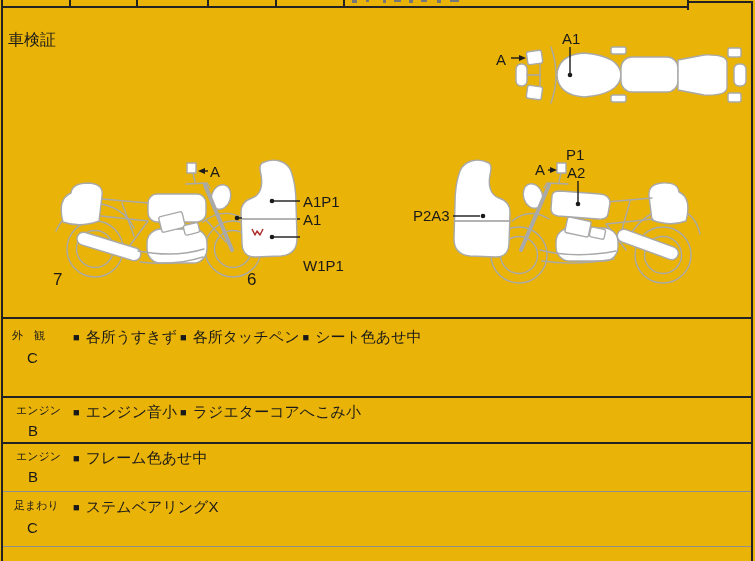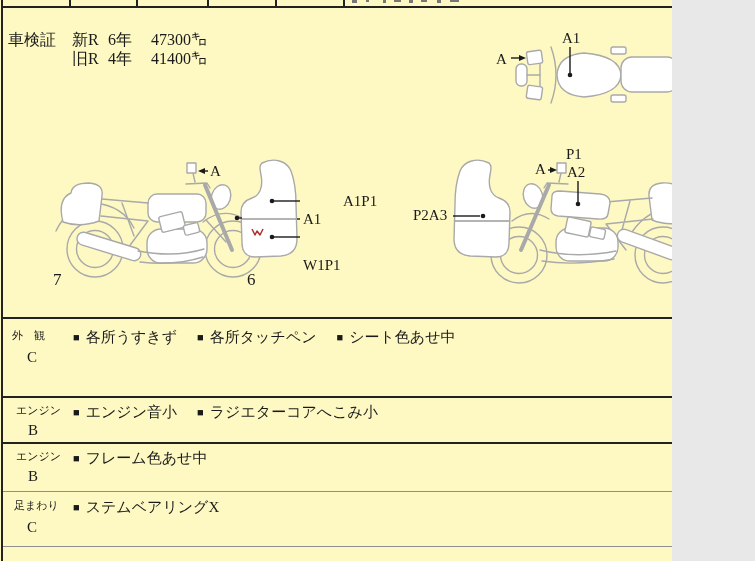--- a/index.html
+++ b/index.html
@@ -1,29 +1,29 @@
 <!DOCTYPE html>
 <html><head>
 <meta charset="utf-8">
 <style>
   html,body{margin:0;padding:0;background:#e8e8e8;}
-  .screen{position:relative;width:672px;height:561px;background:#fef9c3;overflow:hidden;
-          font-family:Liberation Serif, serif;color:#1a1a1a;}
+  .screen{position:relative;width:755px;height:561px;background:#eab308;overflow:hidden;
+          font-family:Liberation Sans, sans-serif;color:#1a1a1a;}
   .hline,.vline{position:absolute;background:#222;}
   .lite{background:#8f8f8f;}
   .remnant{position:absolute;top:0;background:#777;}
   .shaken{position:absolute;left:8px;top:30px;display:flex;font-size:16px;line-height:19px;}
   .shaken-label{display:inline-block;width:64px;}
   .sk-era{display:inline-block;width:36px;}
   .sk-year{display:inline-block;width:43px;}
   .dlabel{position:absolute;font-size:15px;line-height:17px;white-space:nowrap;}
   .wheelnum{font-size:17px;}
   .sec-label{position:absolute;font-size:11px;white-space:pre;}
   .sec-grade{position:absolute;font-size:15px;}
-  .sec-items{position:absolute;left:73px;display:flex;gap:20px;font-size:15px;white-space:nowrap;}
+  .sec-items{position:absolute;left:73px;display:flex;gap:3px;font-size:15px;white-space:nowrap;}
   .bullet{font-size:11px;margin-right:6px;position:relative;top:-1px;}
   svg.sketch{position:absolute;left:0;top:0;pointer-events:none;}
 </style>
 </head>
 <body>
 
 <div class="screen">
 
   <div class="vline" style="left:1px;top:0;width:2px;height:561px;"></div>
   <div class="vline" style="left:751px;top:1px;width:2px;height:560px;"></div>
@@ -49,24 +49,20 @@
   </div>
 
   <div class="hline" style="left:1px;top:317px;width:752px;height:2px;"></div>
   <div class="hline" style="left:3px;top:396px;width:748px;height:2px;"></div>
   <div class="hline" style="left:3px;top:442px;width:748px;height:2px;"></div>
   <div class="hline lite" style="left:3px;top:491px;width:748px;height:1px;"></div>
   <div class="hline lite" style="left:3px;top:546px;width:748px;height:1px;"></div>
 
   <div class="shaken">
     <span class="shaken-label">車検証</span>
-    <span>
-      <span style="display:block;"><span class="sk-era">新R</span><span class="sk-year">6年</span><span>47300㌔</span></span>
-      <span style="display:block;"><span class="sk-era">旧R</span><span class="sk-year">4年</span><span>41400㌔</span></span>
-    </span>
   </div>
 
   <svg class="sketch" width="755" height="561" viewBox="0 0 755 561">
 
     <g stroke="#a9a9a9" fill="none" stroke-width="1.4" stroke-linejoin="round" stroke-linecap="round">
       <rect x="516" y="64" width="11" height="22" rx="5" fill="#fff"></rect>
       <line x1="527" y1="75" x2="540" y2="75"></line>
       <line x1="540" y1="52" x2="540" y2="98"></line>
       <rect x="527" y="51" width="15" height="13" rx="2" transform="rotate(-8 534 57)" fill="#fff"></rect>
       <rect x="527" y="86" width="15" height="13" rx="2" transform="rotate(8 534 92)" fill="#fff"></rect>
@@ -157,21 +153,21 @@
         <circle cx="578" cy="204" r="2.3" fill="#1a1a1a" stroke="none"></circle>
       <line x1="548" y1="170" x2="553" y2="170"></line>
       <path d="M557,170 L550,167 L550,173 Z" fill="#1a1a1a" stroke="none"></path>
     </g>
   </svg>
 
   <span class="dlabel" style="left:562px;top:30px;">A1</span>
   <span class="dlabel" style="left:496px;top:51px;">A</span>
 
   <span class="dlabel" style="left:210px;top:163px;">A</span>
-  <span class="dlabel" style="left:303px;top:193px;margin-left:40px;">A1P1</span>
+  <span class="dlabel" style="left:303px;top:193px;">A1P1</span>
   <span class="dlabel" style="left:303px;top:211px;">A1</span>
   <span class="dlabel" style="left:303px;top:229px;margin-top:28px;">W1P1</span>
   <span class="dlabel wheelnum" style="left:53px;top:271px;">7</span>
   <span class="dlabel wheelnum" style="left:247px;top:271px;">6</span>
 
   <span class="dlabel" style="left:566px;top:146px;">P1</span>
   <span class="dlabel" style="left:567px;top:164px;">A2</span>
   <span class="dlabel" style="left:535px;top:161px;">A</span>
   <span class="dlabel" style="left:413px;top:207px;">P2A3</span>
 

